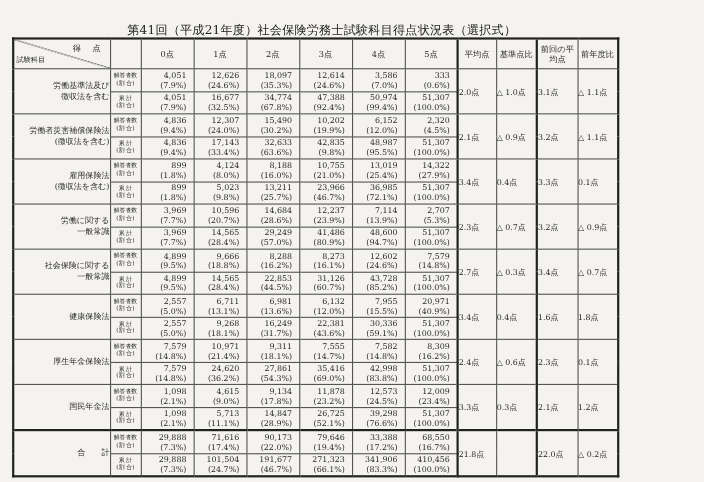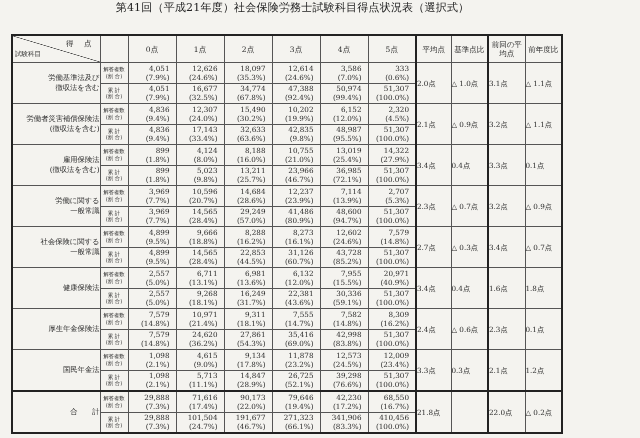--- a/index.html
+++ b/index.html
@@ -1,21 +1,21 @@
 <!DOCTYPE html>
 <html><head>
 <meta charset="utf-8">
 <style>
   html, body { margin: 0; padding: 0; }
   body {
     width: 640px; height: 438px; background: #f4f3ef; overflow: hidden;
     font-family: "DejaVu Serif", "Liberation Serif", serif; color: #2a2a2a;
   }
   .title {
-    position: absolute; left: 0; top: 0; width: 585px; text-align: center;
+    position: absolute; left: 0; top: 20px; width: 585px; text-align: center;
     font-size: 11px; letter-spacing: 0.2px; color: #222;
   }
   table.grid {
     position: absolute; left: 11px; top: 22px;
     border-collapse: collapse; table-layout: fixed;
     font-size: 7.2px; line-height: 9px; margin-top: 12px;
   }
   table.grid td, table.grid th {
     border: 0.8px solid #555; padding: 0; font-weight: normal;
   }
@@ -634,21 +634,21 @@
         </td>
         <td class="num thickT">
           <span>90,173</span>
           <span>(22.0%)</span>
         </td>
         <td class="num thickT">
           <span>79,646</span>
           <span>(19.4%)</span>
         </td>
         <td class="num thickT">
-          <span>42,230</span>
+          <span>33,388</span>
           <span>(17.2%)</span>
         </td>
         <td class="num thickT">
           <span>68,550</span>
           <span>(16.7%)</span>
         </td>
         <td rowspan="2" class="stat thickL thickB thickT">21.8点</td>
         <td rowspan="2" class="stat thickB thickT"></td>
         <td rowspan="2" class="stat thickL thickB thickT">22.0点</td>
         <td rowspan="2" class="stat thickR thickB thickT">△ 0.2点</td>

